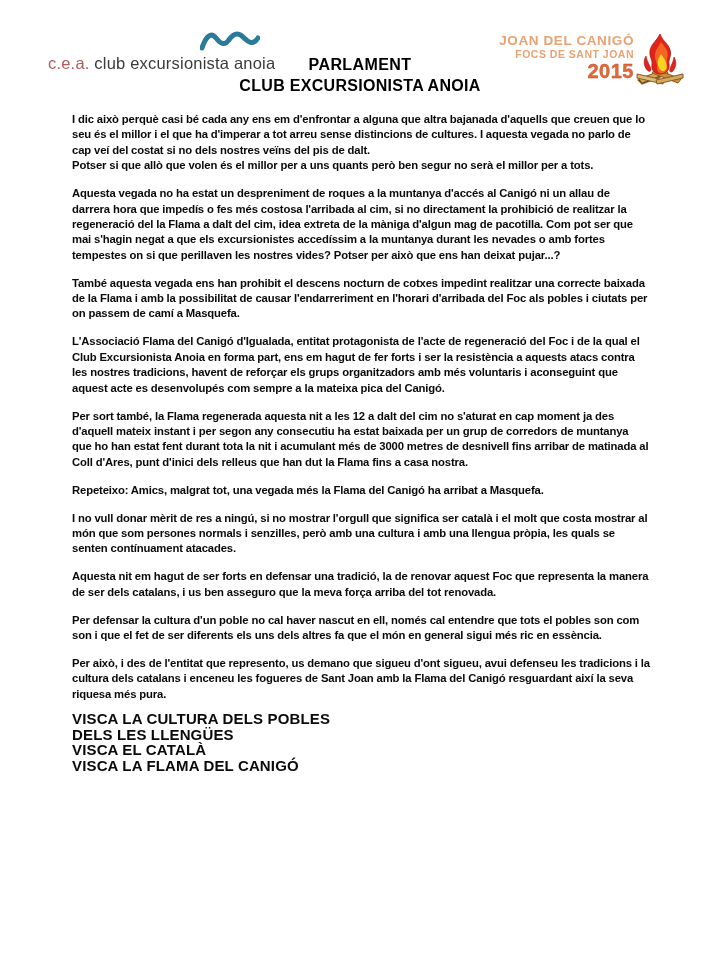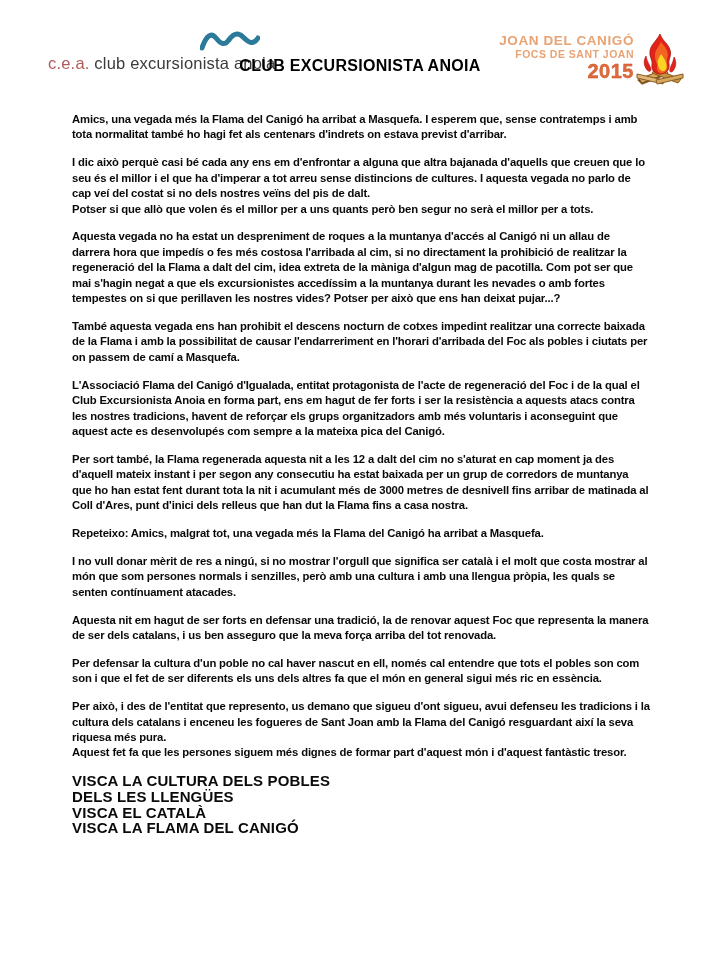--- a/index.html
+++ b/index.html
@@ -178,20 +178,21 @@
           <path d="M2 18 C6 6, 11 2, 16 8 C20 13, 24 16, 28 11 C32 5, 37 1, 43 7 C48 12, 53 16, 58 8" fill="none" stroke="#2b7a99" stroke-width="5" stroke-linecap="round"></path>
         </svg>
       </span>
       <div class="cea-text">
         <span class="dots">c.e.a.</span>
         <span class="name">club excursionista anoia</span>
       </div>
     </div>
 
     <div class="title-block">
+      <div class="line1">PARLAMENT</div>
       <div class="line2">CLUB EXCURSIONISTA ANOIA</div>
     </div>
 
     <div class="logo-flama">
       <div class="fl-text">
         <div class="fl-l1">JOAN DEL CANIGÓ</div>
         <div class="fl-l2">FOCS DE SANT JOAN</div>
         <div class="fl-l3">2015</div>
       </div>
       <span class="bonfire">
@@ -211,33 +212,31 @@
           <path d="M27 12 C24 18, 21 20, 21 26 C21 31, 24 34, 23 38 C23 42, 26 44, 29 43 C33 42, 34 38, 33 34 C32 29, 35 26, 33 21 C31 16, 29 15, 27 12 Z" fill="#f26522"></path>
           <path d="M27 24 C25 28, 23 30, 24 34 C24 38, 27 42, 30 41 C33 40, 33 36, 32 33 C31 29, 29 27, 27 24 Z" fill="#f9d423"></path>
           <path d="M12 26 C9 31, 10 36, 13 40 C15 42, 17 42, 17 39 C16 35, 13 32, 12 26 Z" fill="#e2231a" stroke="#a8160f" stroke-width="0.6"></path>
           <path d="M40 27 C43 32, 42 37, 39 41 C37 43, 35 42, 36 39 C37 35, 39 33, 40 27 Z" fill="#e2231a" stroke="#a8160f" stroke-width="0.6"></path>
         </svg>
       </span>
     </div>
   </div>
 
   <div class="content">
-    <p class="para">Amics, una vegada més la Flama  del Canigó ha arribat a Masquefa.  I esperem que, sense contratemps i amb tota normalitat també ho hagi fet als centenars d'indrets on estava previst d'arribar.</p>
     <p class="para tight">I dic això perquè casi bé cada any ens em d'enfrontar a alguna que altra bajanada d'aquells que creuen que lo seu és el millor i el que ha d'imperar a tot arreu sense distincions de cultures. I aquesta vegada no parlo de cap veí del costat si no dels nostres veïns del pis de dalt.</p>
     <p class="para">Potser si que allò que volen és el millor per a uns quants però ben segur no serà el millor per a tots.</p>
     <p class="para">Aquesta vegada no ha estat un despreniment de roques a la muntanya  d'accés al Canigó ni un allau de darrera hora que impedís o fes més costosa l'arribada al cim, si no directament la prohibició de realitzar la regeneració del la Flama a dalt del cim, idea extreta de la màniga d'algun mag  de pacotilla.  Com pot ser que mai s'hagin negat a que els excursionistes accedíssim a  la muntanya  durant les nevades o amb fortes tempestes on si que perillaven les nostres vides? Potser per això que ens han deixat pujar...?</p>
     <p class="para">També aquesta vegada ens han prohibit el descens nocturn de cotxes impedint realitzar una correcte baixada de la Flama i amb la possibilitat de causar l'endarreriment en l'horari d'arribada del Foc als pobles i ciutats per on passem de camí a Masquefa.</p>
     <p class="para">L'Associació Flama del Canigó d'Igualada, entitat protagonista  de l'acte de regeneració del Foc i de la qual el Club Excursionista Anoia en forma part, ens em hagut de fer forts i ser la resistència a aquests atacs contra les nostres tradicions, havent de reforçar  els grups organitzadors amb més voluntaris i aconseguint que aquest acte es desenvolupés com sempre a la mateixa  pica del Canigó.</p>
     <p class="para">Per sort també,  la Flama  regenerada aquesta nit a les 12 a dalt del cim no s'aturat en cap moment  ja des d'aquell mateix instant  i per segon any  consecutiu ha estat baixada per un grup de corredors de muntanya que ho han estat fent durant tota la nit i acumulant més de 3000 metres de desnivell fins arribar de matinada al Coll d'Ares, punt d'inici dels relleus que han dut la Flama fins a casa nostra.</p>
     <p class="para">Repeteixo: Amics, malgrat tot,  una vegada més la Flama  del Canigó ha arribat a Masquefa.</p>
     <p class="para">I no vull donar mèrit de res a ningú, si no mostrar l'orgull que significa ser català i el molt que costa mostrar al món que som persones normals i senzilles, però amb una cultura i amb una llengua pròpia, les quals se senten contínuament atacades.</p>
     <p class="para">Aquesta nit em hagut de ser forts en defensar una tradició, la de renovar aquest Foc que representa la manera de ser dels catalans, i us ben asseguro que la meva força arriba del tot renovada.</p>
     <p class="para">Per defensar la cultura d'un poble no cal haver nascut en ell, només  cal entendre que tots  el pobles son com son i que el fet de ser diferents els uns dels altres fa que el món en general sigui més  ric en essència.</p>
     <p class="para tight">Per això, i des de l'entitat  que represento, us demano  que sigueu  d'ont sigueu,  avui defenseu les tradicions i la cultura dels catalans  i enceneu les fogueres de Sant Joan amb la Flama  del Canigó resguardant així la seva riquesa més pura.</p>
-    <p class="para">Aquest fet fa que les persones siguem més  dignes de formar  part d'aquest món i d'aquest fantàstic tresor.</p>
 
     <ul class="visca-list">
       <li>VISCA LA CULTURA  DELS  POBLES</li>
       <li>DELS LES LLENGÜES</li>
       <li>VISCA EL  CATALÀ</li>
       <li>VISCA LA FLAMA DEL  CANIGÓ</li>
     </ul>
   </div>
 
 </div>

